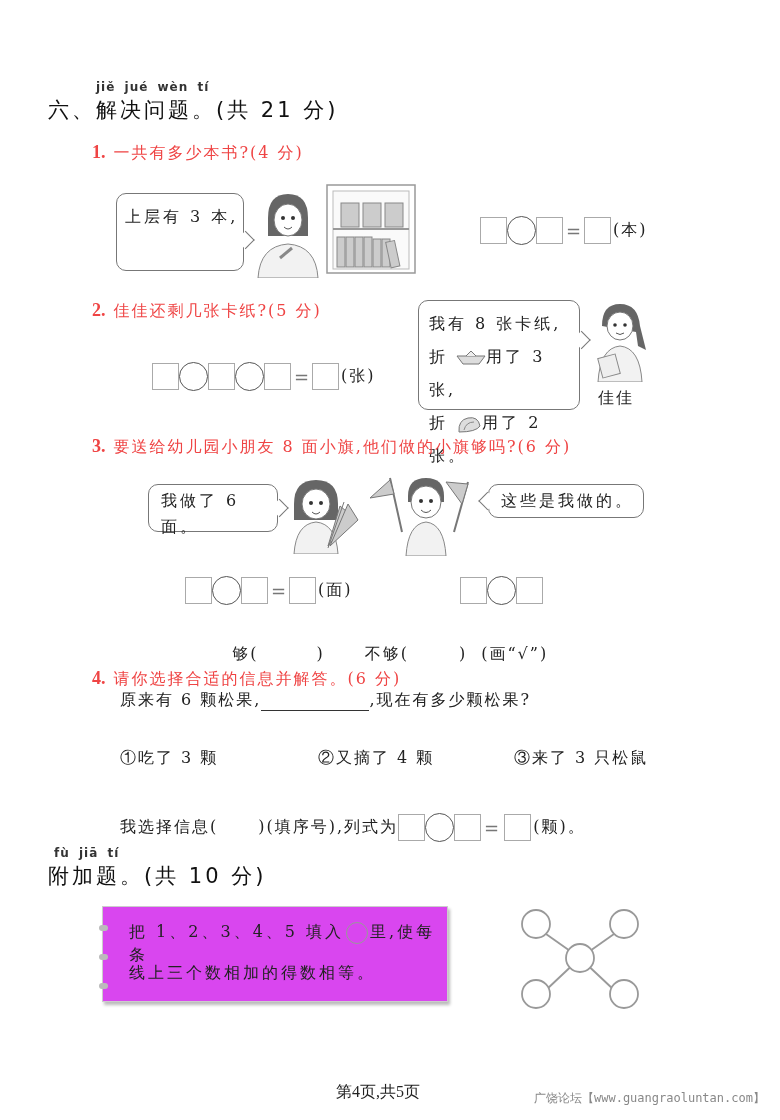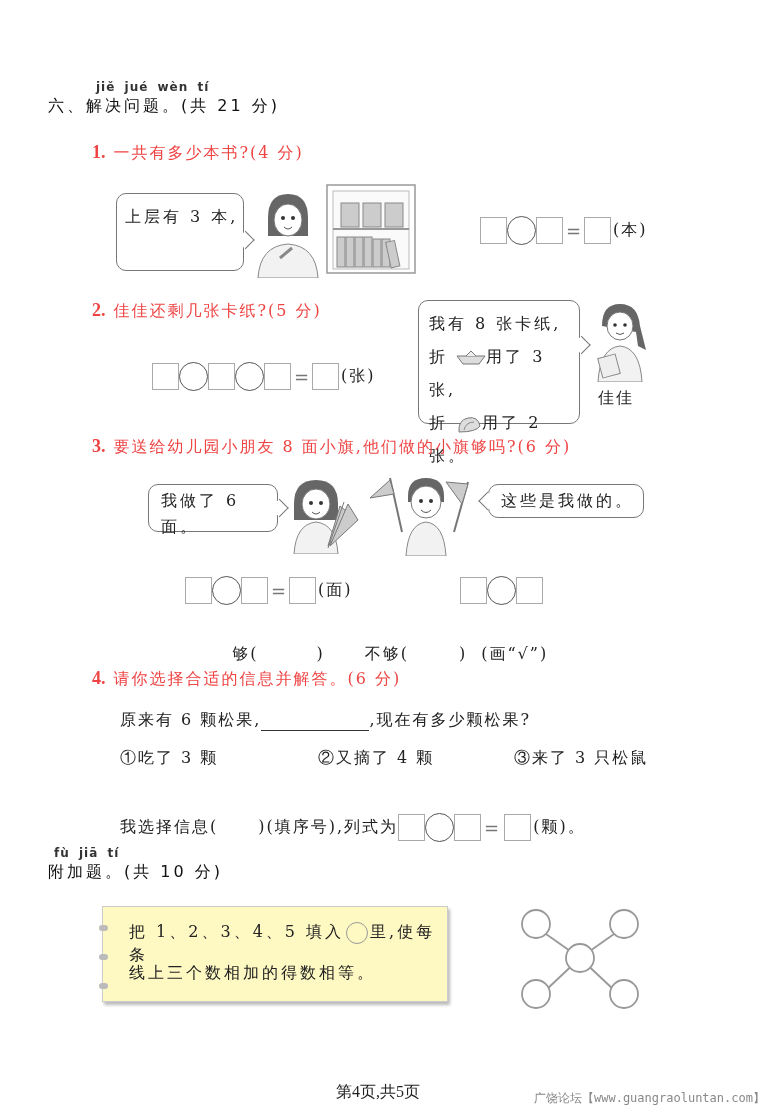--- a/index.html
+++ b/index.html
@@ -2,34 +2,34 @@
 <html><head>
 <meta charset="utf-8">
 <style>
   html, body { margin:0; padding:0; }
   body {
     width:780px; height:1120px; background:#ffffff; position:relative; overflow:hidden;
     font-family: "DejaVu Serif", "Liberation Serif", serif; color:#222;
   }
   .abs { position:absolute; }
   .pinyin { font-family:"DejaVu Sans","Liberation Sans",sans-serif; font-size:12px; color:#333; letter-spacing:1px; word-spacing:4px;font-weight:bold; }
-  .section-title { font-family:"DejaVu Sans","Liberation Sans",sans-serif; font-size:16px; color:#111; letter-spacing:3px; }
+  .section-title { font-family:"DejaVu Sans","Liberation Sans",sans-serif; font-size:21px; color:#111; letter-spacing:3px; }
   .q { font-size:16px; letter-spacing:2px; color:#ef4444;text-align:center; }
   .q .num { font-weight:bold; font-family:"Liberation Serif","DejaVu Serif",serif; font-size:18px; margin-right:8px; letter-spacing:0; }
   .txt { font-size:16px; letter-spacing:2px; color:#222; }
   .box { display:inline-block; width:27px; height:27px; border:1.5px solid #aaa; box-sizing:border-box; vertical-align:middle; background:#fff; }
   .circ { display:inline-block; width:29px; height:29px; border:1.5px solid #555; border-radius:50%; box-sizing:border-box; vertical-align:middle; background:#fff; }
   .eq { display:inline-block; font-size:18px; color:#777; vertical-align:middle; margin:0 3px; font-family:"DejaVu Sans",sans-serif; }
   .unit { display:inline-block; vertical-align:middle; font-size:16px; margin-left:2px; letter-spacing:2px; }
   .expr { display:flex; align-items:center; }
   .bubble { border:1.5px solid #777; border-radius:10px; background:#fff; font-size:16px; letter-spacing:3px; box-sizing:border-box; color:#222; }
   .bubble .tailR { position:absolute; right:-9px; top:50%; width:12px; height:12px; background:#fff; border-top:1.5px solid #777; border-right:1.5px solid #777; transform:translateY(-50%) rotate(45deg); }
   .bubble .tailL { position:absolute; left:-8px; top:50%; width:12px; height:12px; background:#fff; border-bottom:1.5px solid #777; border-left:1.5px solid #777; transform:translateY(-50%) rotate(45deg); }
   .line-blank { display:inline-block; width:108px; border-bottom:1.2px solid #333; height:18px; vertical-align:bottom; }
-  .note-card { border:1px solid #ccc; background:#fef9c3; box-shadow:2px 3px 3px #bbb; box-sizing:border-box; }
+  .note-card { border:1px solid #ccc; background:#d946ef; box-shadow:2px 3px 3px #bbb; box-sizing:border-box; }
   .dot { position:absolute; left:-4px; width:9px; height:6px; border-radius:3px; background:#bbb; }
   .footer-page { font-family:"Liberation Serif","DejaVu Serif",serif; font-size:16px; color:#222; }
   .footer-wm { font-family:"DejaVu Sans Mono","Liberation Mono",monospace; font-size:12px; color:#888; }
   .inline-circ { display:inline-block; width:22px; height:22px; border:1.5px solid #999; border-radius:50%; vertical-align:middle; box-sizing:border-box; margin:0 2px; }
 </style>
 </head>
 <body>
 
 <div class="abs pinyin" style="left:96px;top:80px;">jiě jué wèn tí</div>
 <div class="abs section-title" style="left:48px;top:96px;">六、解决问题。(共 21 分)</div>
@@ -88,21 +88,21 @@
   <span class="box"></span>
   <span class="circ"></span>
   <span class="box"></span>
   <span class="circ"></span>
   <span class="box"></span>
   <span class="eq">=</span>
   <span class="box"></span>
   <span class="unit">(张)</span>
 </div>
 
-<div class="abs bubble" style="left:418px;top:300px;width:162px;height:124px;padding:6px 0 0 10px;line-height:33px;">
+<div class="abs bubble" style="left:418px;top:300px;width:162px;height:110px;padding:6px 0 0 10px;line-height:33px;">
   <div>我有 8 张卡纸,</div>
   <div>
     <span>折</span>
     <svg width="30" height="14" style="vertical-align:middle;">
         <path d="M1 5 L29 5 L23 13 L7 13 Z" fill="#ddd" stroke="#777"></path>
         <path d="M10 5 L15 0 L20 5" fill="#eee" stroke="#777"></path>
       </svg><span>用了 3 张,</span>
   </div>
   <div>
     <span>折</span>
@@ -182,21 +182,21 @@
 </div>
 
 <div class="abs txt" style="left:218px;top:625px;white-space:pre;">
   <span>够(</span><span style="display:inline-block;width:58px;"></span><span>)</span><span style="display:inline-block;width:40px;"></span><span>不够(</span><span style="display:inline-block;width:50px;"></span><span>)</span><span style="display:inline-block;width:14px;"></span><span>(画“√”)</span>
 </div>
 
 <div class="abs q" style="left:92px;top:668px;">
   <span class="num">4.</span><span>请你选择合适的信息并解答。(6 分)</span>
 </div>
 
-<div class="abs txt" style="left:120px;top:710px;">
+<div class="abs txt" style="left:120px;top:690px;">
   <span>原来有 6 颗松果,</span><span class="line-blank"></span><span>,现在有多少颗松果?</span>
 </div>
 
 <div class="abs txt" style="left:120px;top:748px;">①吃了 3 颗</div>
 <div class="abs txt" style="left:318px;top:748px;">②又摘了 4 颗</div>
 <div class="abs txt" style="left:514px;top:748px;">③来了 3 只松鼠</div>
 
 <div class="abs expr txt" style="left:120px;top:793px;margin-top:20px;">
   <span>我选择信息(</span>
     <span style="display:inline-block;width:40px;"></span>

